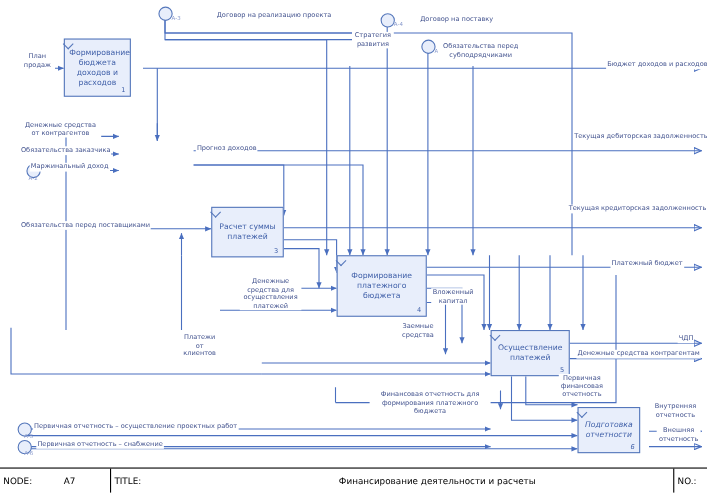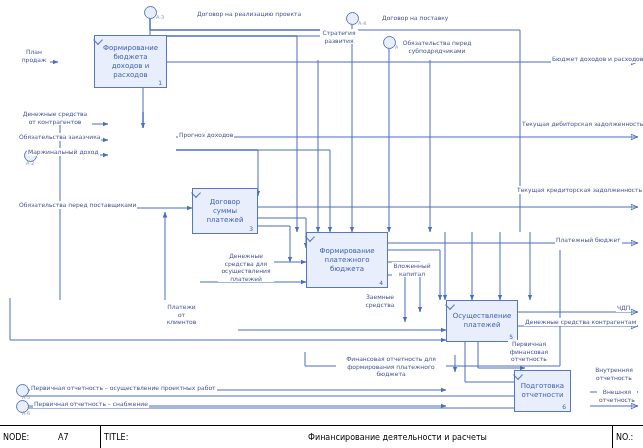--- a/index.html
+++ b/index.html
@@ -117,46 +117,46 @@
       <path d="M590,406 H638" marker-end="url(#ao)"></path>
 
       <path d="M305,366 H560 V250"></path>
       <path d="M305,366 V352"></path>
 
       <path d="M10,298 V340 H238"></path>
       <path d="M60,300 V120"></path>
     </g>
   </svg>
 
-  <div class="box" style="left:58px;top:35px;width:73px;height:53px;margin-left:36px;">
+  <div class="box" style="left:58px;top:35px;width:61px;height:53px;">
     <span class="corner"></span>
     <span class="btxt">Формирование бюджета доходов и расходов</span>
     <span class="bnum">1</span>
   </div>
 
 
   <div class="box" style="left:192px;top:188px;width:66px;height:46px;">
     <span class="corner"></span>
-    <span class="btxt">Договор суммы платежей</span>
+    <span class="btxt">Расчет суммы платежей</span>
     <span class="bnum">3</span>
   </div>
 
   <div class="box" style="left:306px;top:232px;width:82px;height:56px;">
     <span class="corner"></span>
     <span class="btxt">Формирование платежного бюджета</span>
     <span class="bnum">4</span>
   </div>
 
   <div class="box" style="left:446px;top:300px;width:72px;height:42px;">
     <span class="corner"></span>
     <span class="btxt">Осуществление платежей</span>
     <span class="bnum">5</span>
   </div>
 
-  <div class="box" style="left:514px;top:370px;width:57px;height:42px;">
+  <div class="box" style="left:525px;top:370px;width:57px;height:42px;font-style:italic;">
     <span class="corner"></span>
     <span class="btxt">Подготовка отчетности</span>
     <span class="bnum">6</span>
   </div>
 
   <div class="tunnel" style="left:144px;top:6px;"></div>
   <div class="tcode" style="left:156px;top:14px;">A-3</div>
 
   <div class="tunnel" style="left:346px;top:12px;"></div>
   <div class="tcode" style="left:358px;top:20px;">A-4</div>

